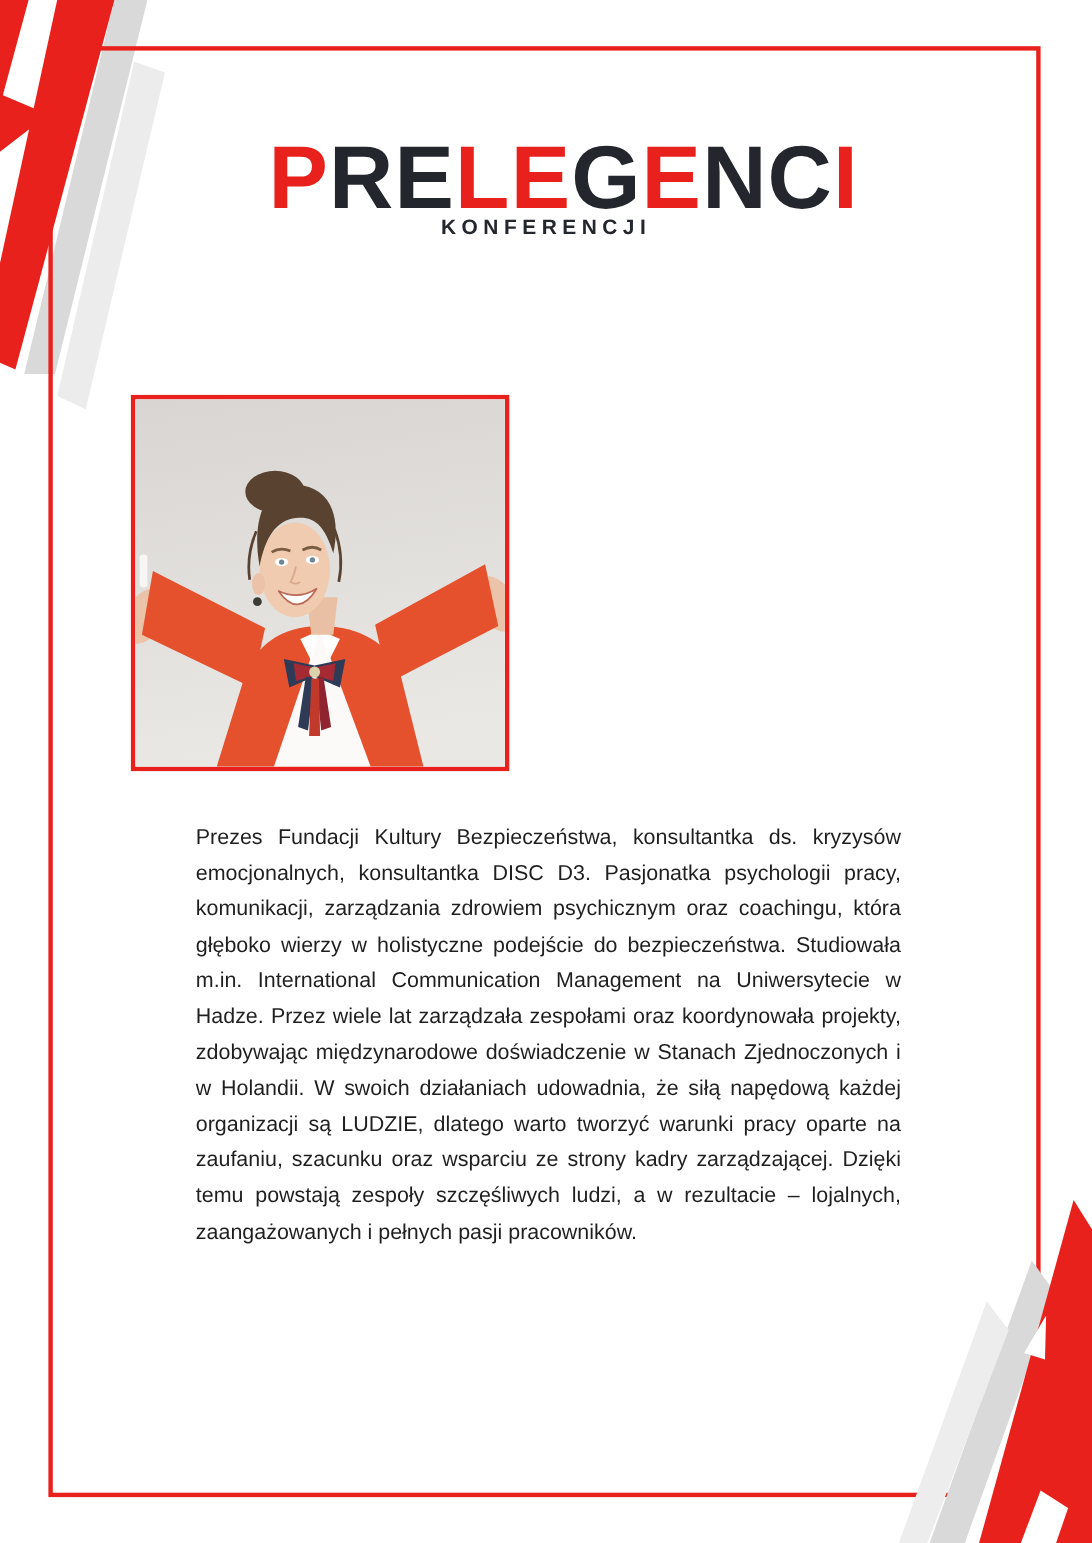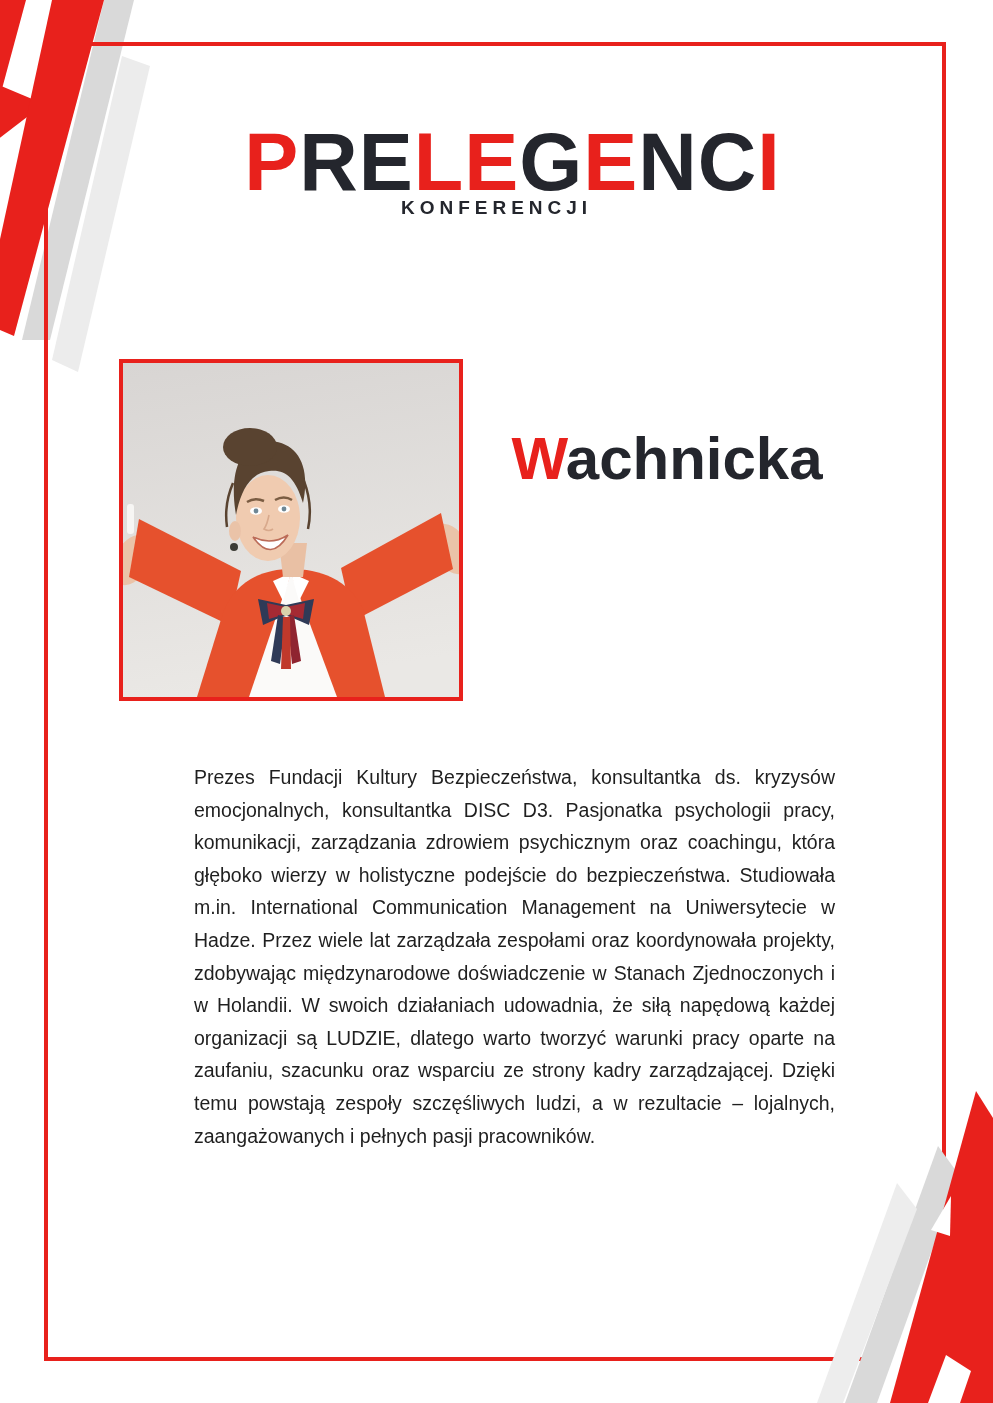--- a/index.html
+++ b/index.html
@@ -29,21 +29,21 @@
     position:absolute;left:119px;top:359px;width:336px;height:334px;
     border:4px solid #e8211c;z-index:4;margin:0;
   }
   .photo-frame svg{display:block;width:336px;height:334px;}
   .name{
     position:absolute;left:462px;top:420px;width:410px;
     text-align:center;font-weight:bold;font-size:60px;line-height:78px;
     z-index:4;color:#24262d;
   }
   .bio{
-    position:absolute;left:178px;top:745px;width:641px;margin:16px;
+    position:absolute;left:178px;top:745px;width:641px;margin:0;
     font-size:19.5px;line-height:32.6px;text-align:justify;
     color:#1f1f1f;z-index:4;
   }
 </style>
 </head>
 <body>
 
 <div class="page">
 
   <svg class="deco deco-tl-back" width="280" height="400" viewBox="0 0 280 400" aria-hidden="true">
@@ -128,18 +128,17 @@
         <polygon points="163,244 182,240 180,256 163,251" fill="#a52a33"></polygon>
         <polygon points="155,252 148,298 157,301 163,254" fill="#2f3a57"></polygon>
         <polygon points="171,252 178,298 169,301 164,254" fill="#8f2430"></polygon>
         <polygon points="160,254 158,306 168,306 167,254" fill="#c0392b"></polygon>
         <circle cx="163" cy="248" r="5" fill="#d9d2ab"></circle>
       </g>
     </svg>
   </figure>
 
   <div class="name">
-    <div><span style="color: rgb(232, 33, 28);">W</span><span style="color: rgb(36, 38, 45);">achnicka</span></div>
   </div>
 
   <p class="bio">Prezes Fundacji Kultury Bezpieczeństwa, konsultantka ds. kryzysów emocjonalnych, konsultantka DISC D3. Pasjonatka psychologii pracy, komunikacji, zarządzania zdrowiem psychicznym oraz coachingu, która głęboko wierzy w holistyczne podejście do bezpieczeństwa. Studiowała m.in. International Communication Management na Uniwersytecie w Hadze. Przez wiele lat zarządzała zespołami oraz koordynowała projekty, zdobywając międzynarodowe doświadczenie w Stanach Zjednoczonych i w Holandii. W swoich działaniach udowadnia, że siłą napędową każdej organizacji są LUDZIE, dlatego warto tworzyć warunki pracy oparte na zaufaniu, szacunku oraz wsparciu ze strony kadry zarządzającej. Dzięki temu powstają zespoły szczęśliwych ludzi, a w rezultacie – lojalnych, zaangażowanych i pełnych pasji pracowników.</p>
 
 </div>
 
 </body></html>

